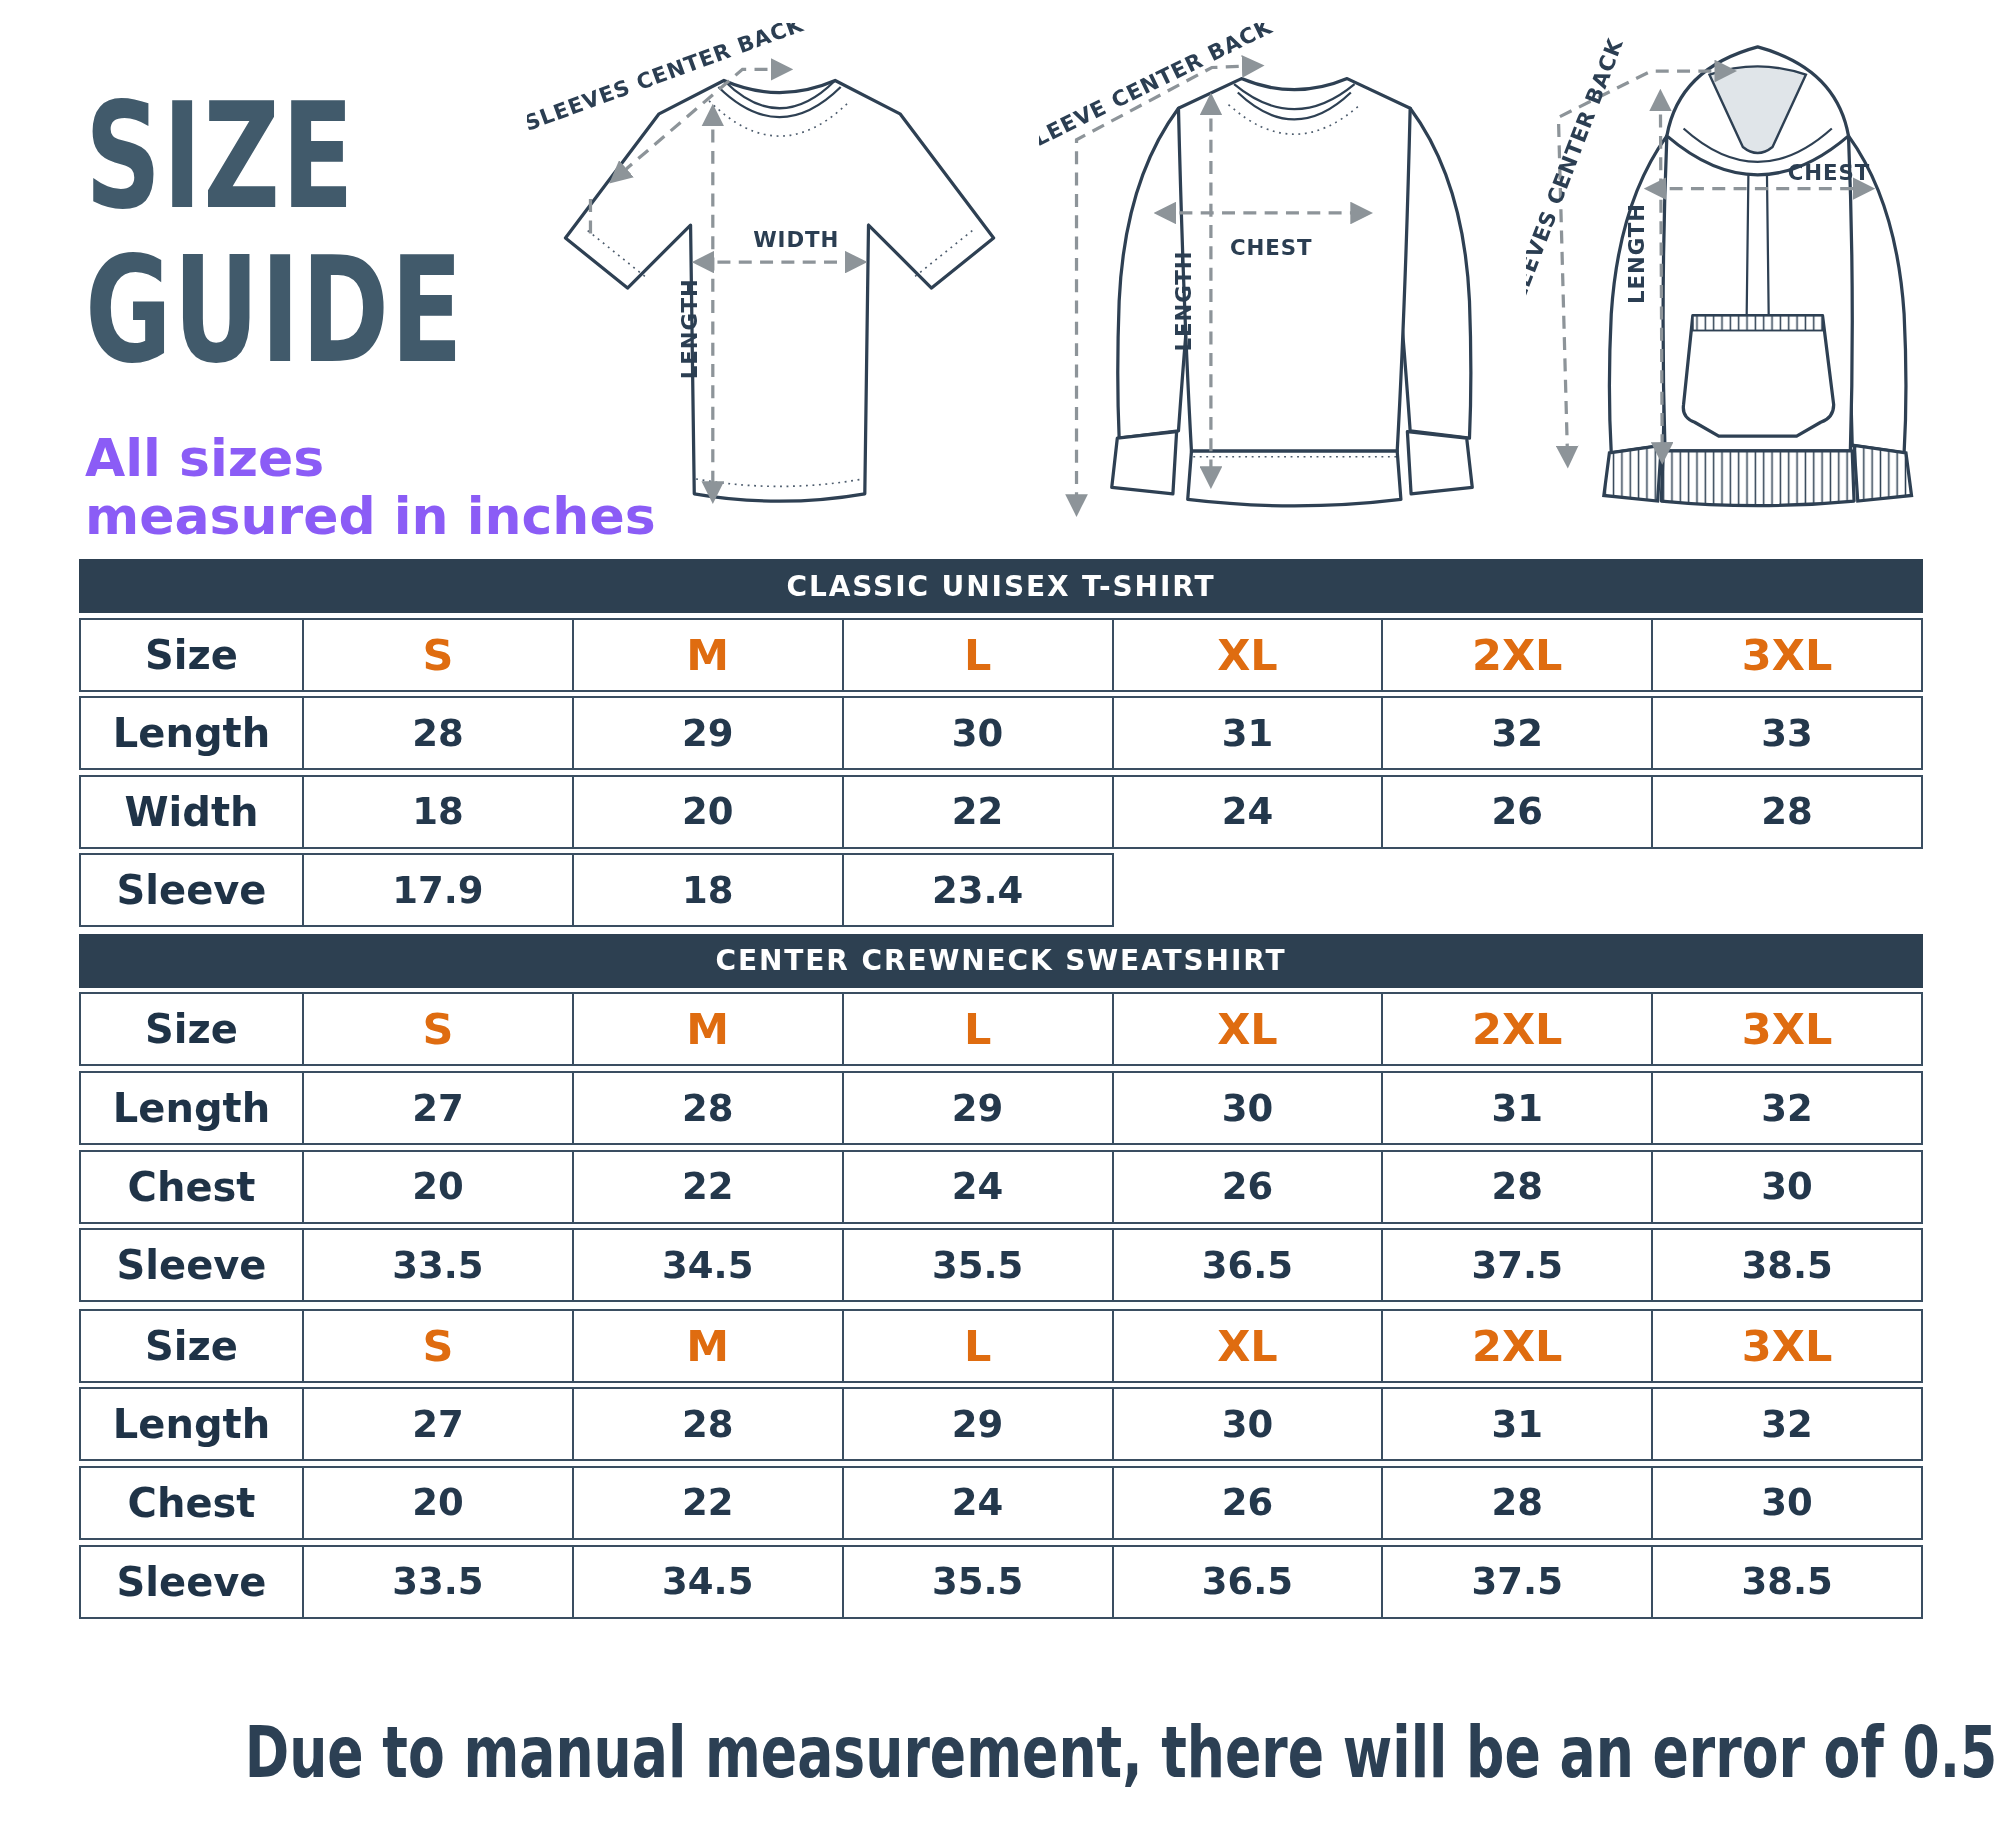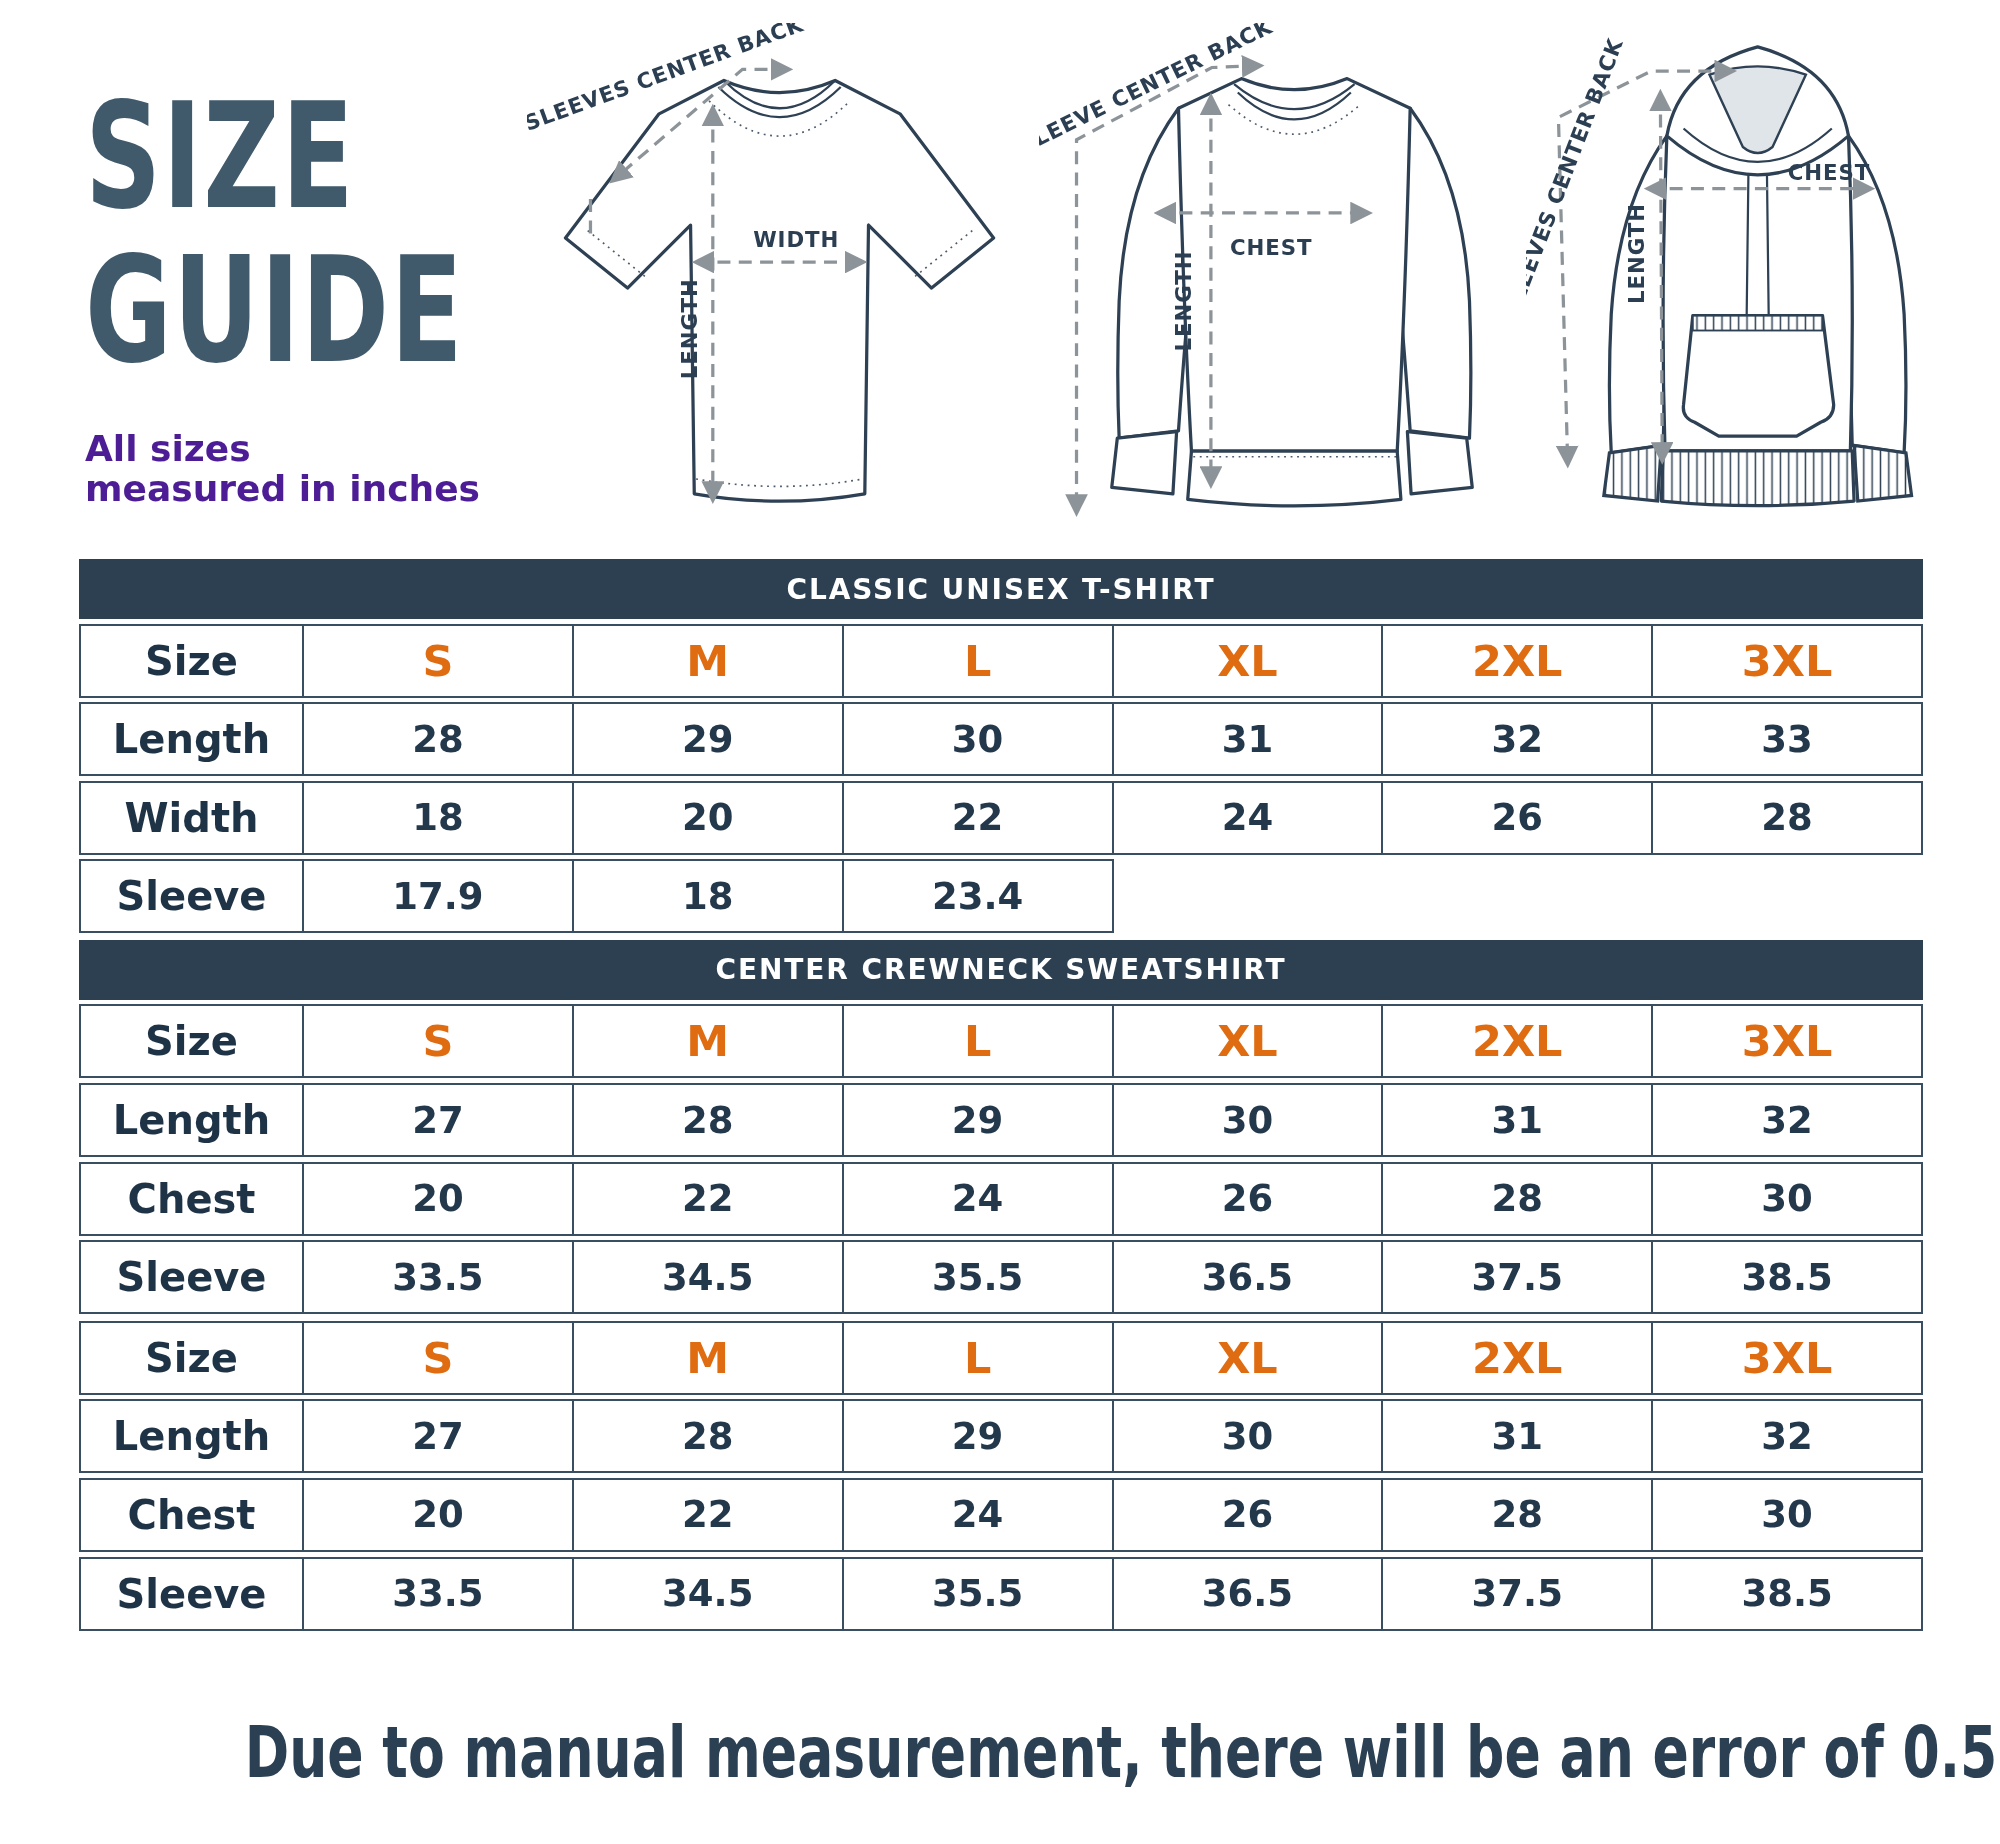--- a/index.html
+++ b/index.html
@@ -10,41 +10,41 @@
     --orange:#df6c10; --meas:#8d9499; --title:#415a6b; --shade:#e0e5e9; --white:#ffffff;
   }
   [data-name]{box-sizing:border-box;}
   
   .title{
     position:absolute;left:85px;top:80px;color:var(--title);font-weight:bold;
     font-size:147px;line-height:1.05;letter-spacing:1.9px;
     transform:scale(0.72,1);transform-origin:left top;white-space:nowrap;
   }
   .subtitle{
-    position:absolute;left:85px;top:429px;color:#4c1d95;font-weight:bold;
-    font-size:36px;line-height:1.12;letter-spacing:0px;
+    position:absolute;left:85px;top:429px;color:#8b5cf6;font-weight:bold;
+    font-size:52px;line-height:1.12;letter-spacing:0px;
   }
   
   .diagram{position:absolute;top:23px;}
   .diagram.tee{left:527px;width:506px;height:519px;}
   .diagram.crew{left:1039px;width:506px;height:519px;}
   .diagram.hood{left:1526px;top:16.7px;width:468px;height:526px;}
   .garment{fill:#ffffff;stroke:var(--ink);stroke-width:3.5;stroke-linejoin:round;}
   .detail{fill:none;stroke:var(--ink);stroke-width:2.4;}
   .seam{fill:none;stroke:var(--ink);stroke-width:1.8;stroke-dasharray:2,5;opacity:.85;}
   .meas{fill:none;stroke:var(--meas);stroke-width:3.5;stroke-dasharray:14,9;}
   .meas-fill{fill:var(--meas);}
   .rib-line{stroke:var(--ink);stroke-width:1.6;}
   .hood-inner{fill:var(--shade);stroke:var(--ink);stroke-width:2.6;}
   .diag-label{fill:#2b3e52;font-weight:bold;font-size:23px;letter-spacing:1px;}
   
   .tables{position:absolute;left:79px;top:559px;width:1844px;}
   .size-table{margin-bottom:6.5px;}
   .t-header{
-    height:60px;background:var(--navy);color:var(--white);display:flex;
+    height:54px;background:var(--navy);color:var(--white);display:flex;
     align-items:center;justify-content:center;font-weight:bold;font-size:28px;
     letter-spacing:1.9px;
   }
   .t-row{
     display:grid;grid-template-columns:225px repeat(6,1fr);margin-top:4.6px;
   }
   .cell{
     height:74px;border:2.8px solid var(--border);display:flex;align-items:center;
     justify-content:center;background:#ffffff;
   }

